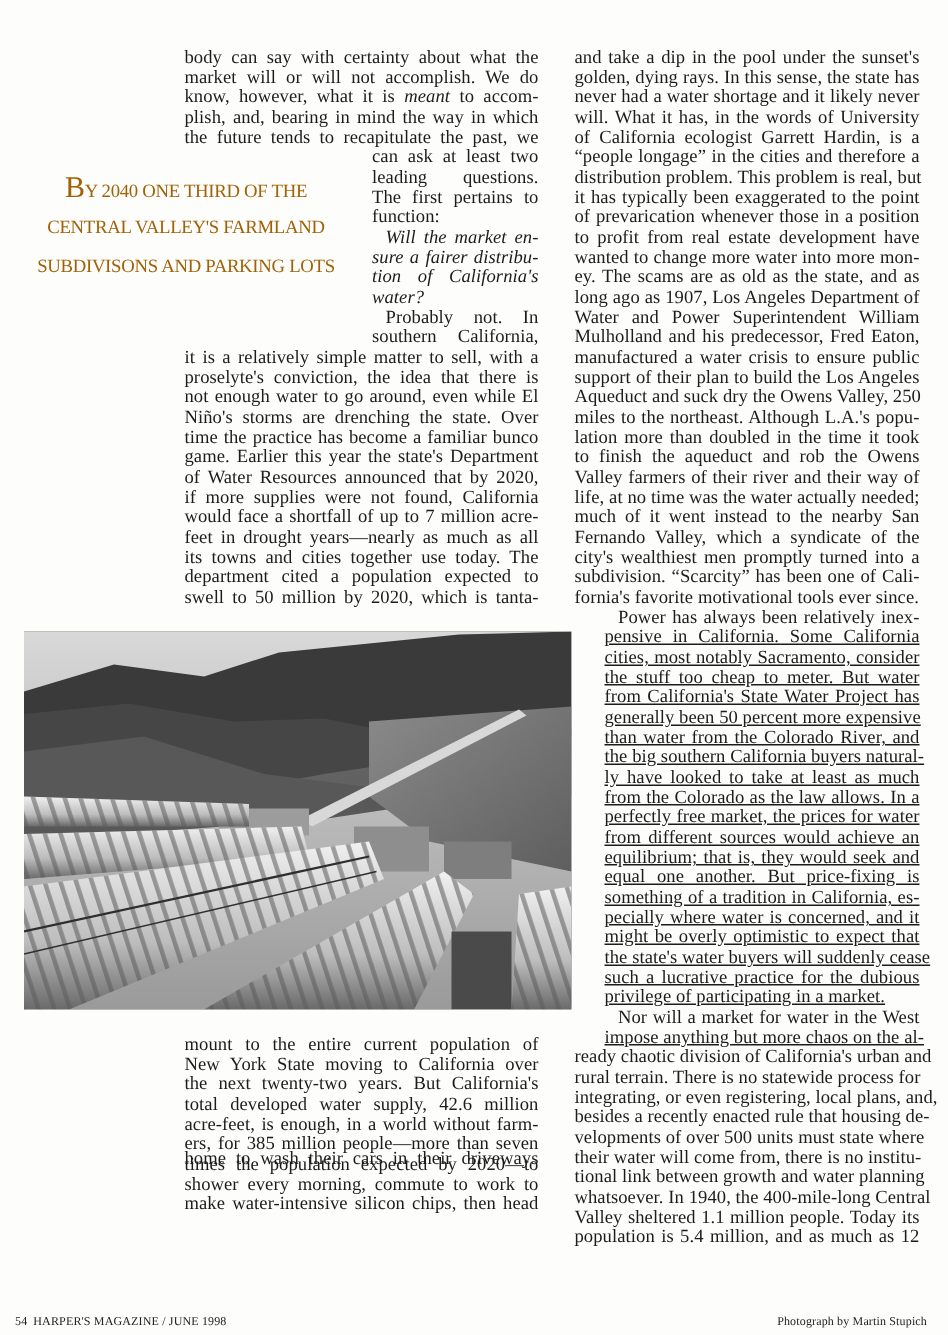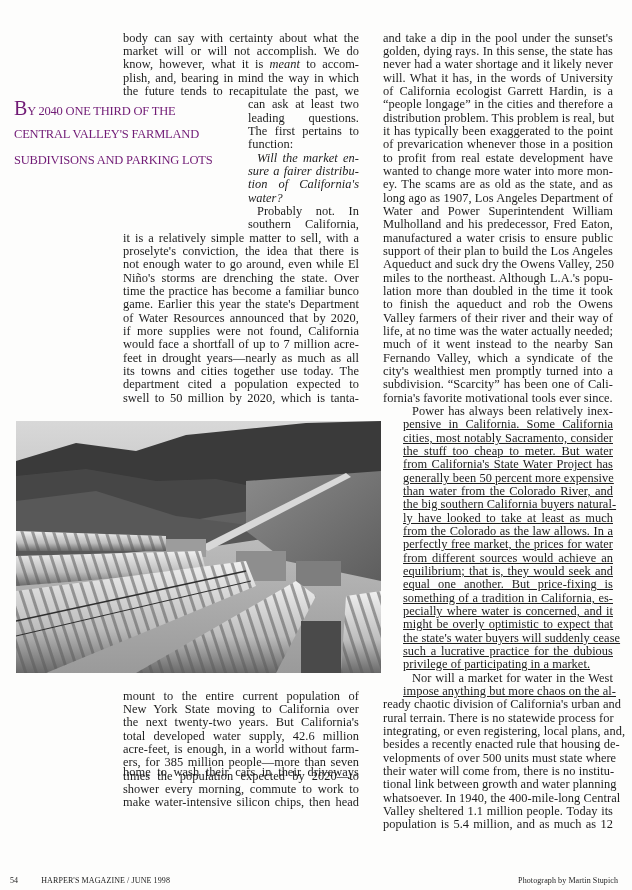--- a/index.html
+++ b/index.html
@@ -10,31 +10,31 @@
           text-align: justify; text-align-last: justify; letter-spacing: 0.05px; }
   .line.last { text-align-last: left; }
   .line i, .line em { font-style: italic; }
   .col-left .line { left: 123px; width: 236px; }
   .col-left .line.narrow { left: 248px; width: 111px; }
   .col-left .line.narrow.ind { left: 257px; width: 102px; }
   .col-right .line { left: 383px; width: 230px; }
   .col-right .line.inset { left: 403px; width: 210px; text-decoration: underline; }
   .col-right .line.pind { left: 412px; width: 201px; }
 
-  .pullquote { position: absolute; left: 14px; top: 95px; width: 220px; text-align: left;
-               font-size: 12.5px; letter-spacing: -0.2px; text-transform: uppercase; color: #701a75; }
+  .pullquote { position: absolute; left: 14px; top: 112px; width: 220px; text-align: center;
+               font-size: 12.5px; letter-spacing: -0.2px; text-transform: uppercase; color: #a16207; }
   .pullquote .pq-line { display: block; height: 26px; line-height: 26px; white-space: nowrap; }
   .pullquote .dropcap { font-size: 20px; }
 
   .photo { position: absolute; left: 16px; top: 421px; width: 365px; height: 252px; overflow: hidden; background: #7a7a7a; }
   .photo svg { display: block; }
 
   .footer { position: absolute; top: 876px; font-size: 8px; color: #222; white-space: nowrap; letter-spacing: 0.1px; }
   .footer.left { left: 10px; }
-  .footer.left .folio { margin-right: 23px; }
+  .footer.left .folio { margin-right: 4px; }
   .footer.right { right: 14px; }
 </style>
 </head>
 <body>
 
 <div class="page">
 
   <div class="col-left">
     <div class="line" style="top:32px">body can say with certainty about what the</div>
     <div class="line" style="top:45px">market will or will not accomplish. We do</div>

